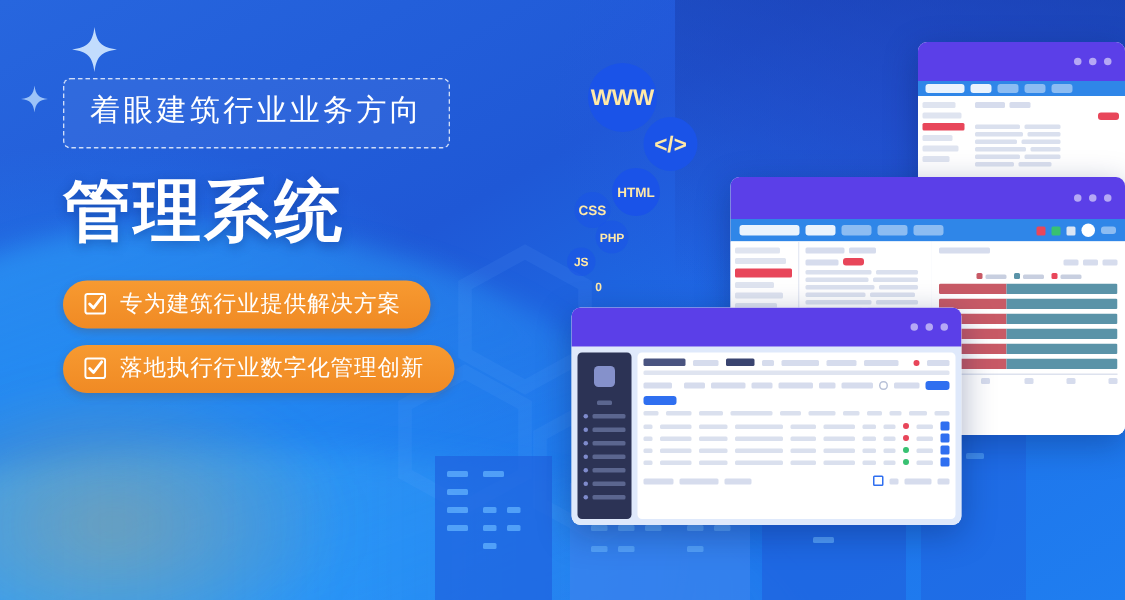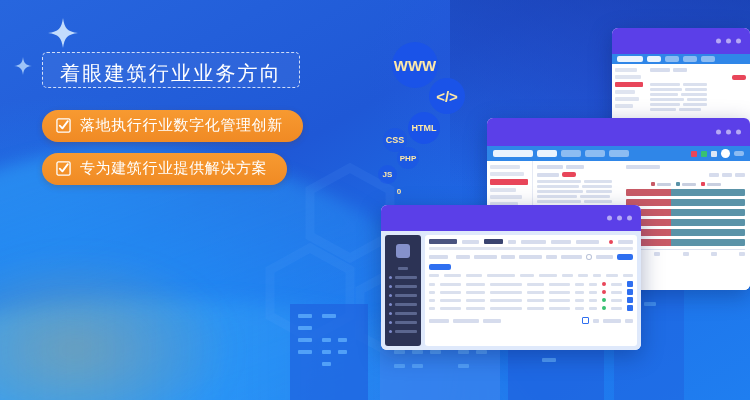--- a/index.html
+++ b/index.html
@@ -51,21 +51,21 @@
   .bld-light { background:#3b83ee; }
 
   
   .sparkle { position:absolute; }
   .sparkle svg { display:block; }
 
   
   .copy { position:absolute; left:42px; top:52px; width:330px; }
   .subtitle-box {
     display:inline-block; border:1px dashed rgba(255,255,255,.78);
-    border-radius:5px; padding:7px 17px 0 17px;
+    border-radius:5px; padding:7px 17px 11px 17px;
     background:rgba(255,255,255,.055);
   }
   .subtitle {
     font-size:20px; color:#ffffff; letter-spacing:2.2px; font-weight:500;
     white-space:nowrap;
   }
   .headline { margin-top:18px; }
   .headline .line {
     font-size:45px; line-height:48px; font-weight:bold; color:#ffffff;
     letter-spacing:2px; white-space:nowrap;
@@ -209,36 +209,37 @@
       <path d="M15 0 C16.4 10.5 19.5 13.6 30 15 C19.5 16.4 16.4 19.5 15 30 C13.6 19.5 10.5 16.4 0 15 C10.5 13.6 13.6 10.5 15 0 Z" fill="#bcdcff" opacity="0.8"></path>
     </svg>
   </div>
 
   <div class="copy">
     <div class="subtitle-box">
       <div class="subtitle">着眼建筑行业业务方向</div>
     </div>
 
     <div class="headline">
+      <div class="line">管理系统</div>
     </div>
 
     <div class="badges">
       <div class="badge">
         <svg class="check-icon" viewBox="0 0 16 16">
           <rect x="1" y="1" width="14" height="14" rx="1.5" fill="none" stroke="#ffffff" stroke-width="1.4"></rect>
           <path d="M4 8.2 L6.8 11 L12.6 3.4" fill="none" stroke="#ffffff" stroke-width="2" stroke-linecap="round" stroke-linejoin="round"></path>
         </svg>
-        <span class="badge-text">落地执行行业数字化管理创新</span>
+        <span class="badge-text">专为建筑行业提供解决方案</span>
       </div>
       <div class="badge">
         <svg class="check-icon" viewBox="0 0 16 16">
           <rect x="1" y="1" width="14" height="14" rx="1.5" fill="none" stroke="#ffffff" stroke-width="1.4"></rect>
           <path d="M4 8.2 L6.8 11 L12.6 3.4" fill="none" stroke="#ffffff" stroke-width="2" stroke-linecap="round" stroke-linejoin="round"></path>
         </svg>
-        <span class="badge-text">专为建筑行业提供解决方案</span>
+        <span class="badge-text">落地执行行业数字化管理创新</span>
       </div>
     </div>
   </div>
 
   <div class="bubble solid" style="left:392px;top:42px;width:46px;height:46px;font-size:15px;">
     <span>WWW</span>
   </div>
   <div class="bubble solid" style="left:429px;top:78px;width:36px;height:36px;font-size:15px;">
     <span>&lt;/&gt;</span>
   </div>

